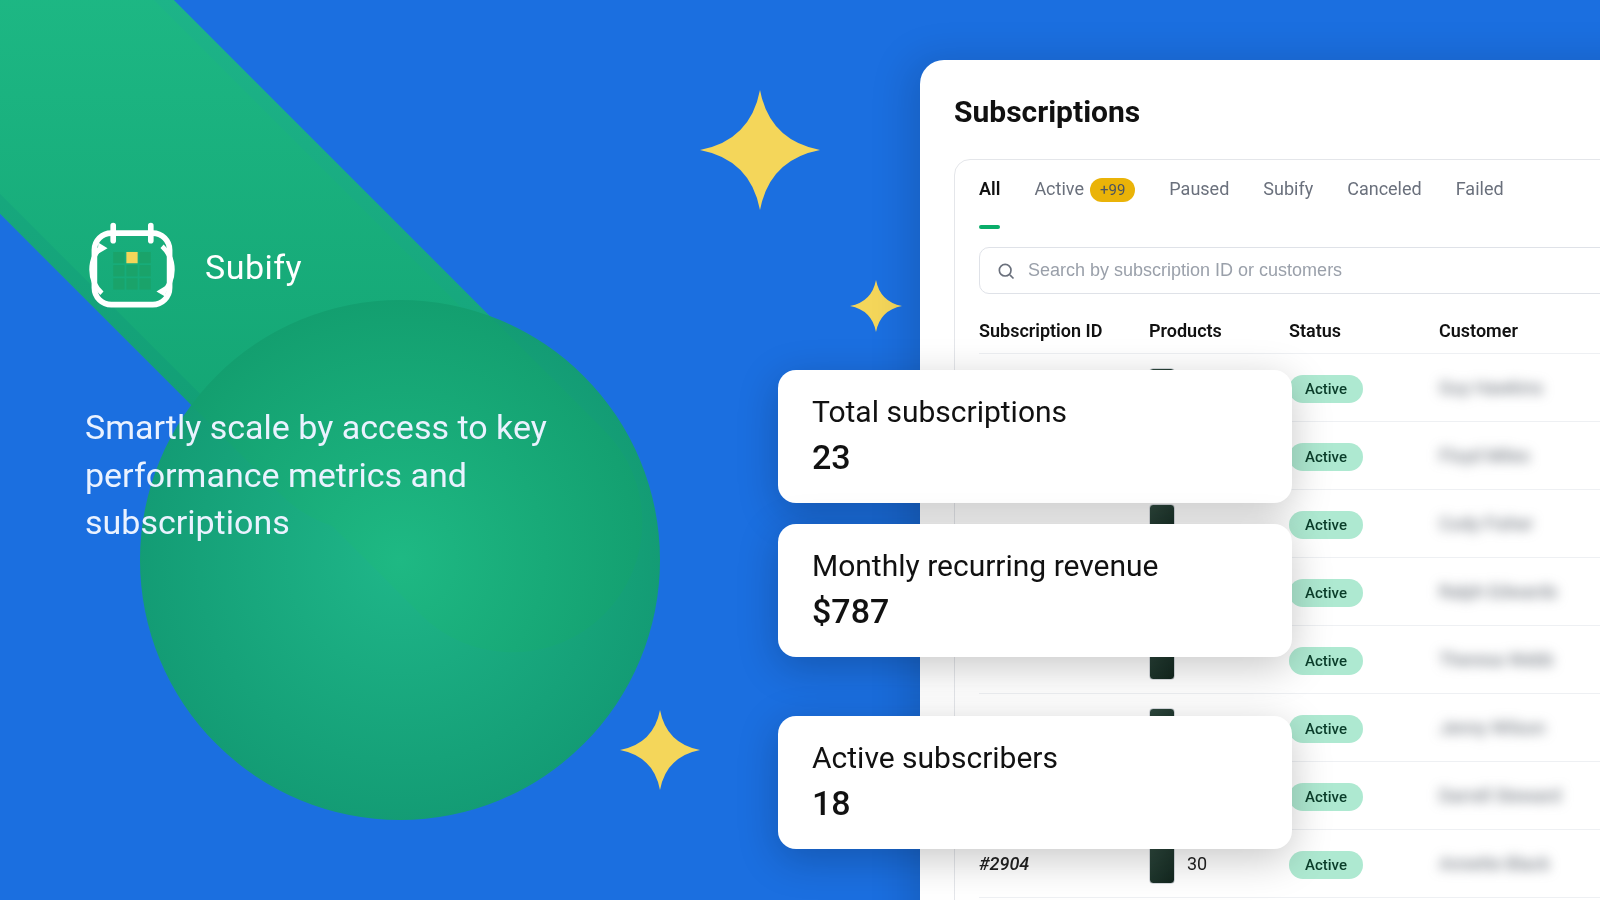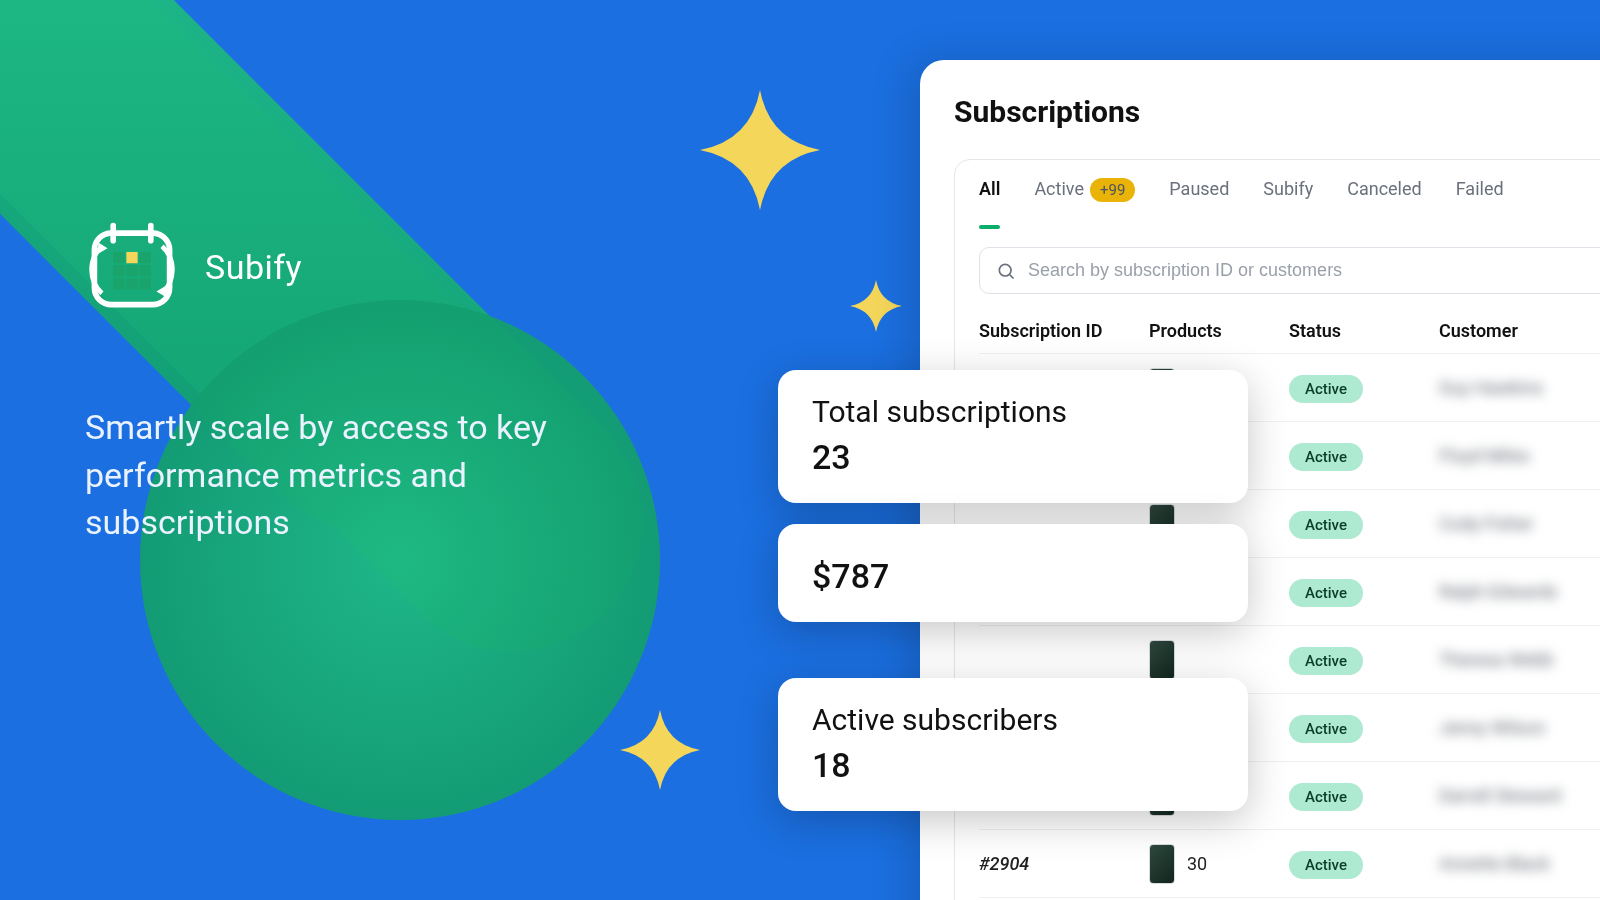--- a/index.html
+++ b/index.html
@@ -39,21 +39,21 @@
 
   .thead { display:grid; grid-template-columns: 170px 140px 150px 1fr; font-size:18px; font-weight:600; color:#111; padding: 12px 0; }
   .row { display:grid; grid-template-columns: 170px 140px 150px 1fr; align-items:center; border-top:1px solid #eef0f3; height: 68px; font-size:18px; color:#222; }
   .row .sid { font-weight:500;font-style:italic; }
   .row .prod { display:flex; align-items:center; gap:12px; }
   .thumb { width:26px; height:40px; border:1px solid #d7dadf; border-radius:4px; background:linear-gradient(135deg,#2f4a3f,#11251d); }
   .status-pill { background:#aee9d1; color:#0a3d2a; font-size:15px; font-weight:500; border-radius:999px; padding:5px 16px; width:max-content; }
   .blur { filter: blur(6px); color:#5f6670; }
 
   
-  .metric { position:absolute; background:#fff; border-radius:18px; box-shadow: 0 10px 40px rgba(0,0,0,.22); padding: 24px 34px 26px 34px; width: 470px; }
+  .metric { position:absolute; background:#fff; border-radius:18px; box-shadow: 0 10px 40px rgba(0,0,0,.22); padding: 24px 34px 26px 34px; width: 514px; }
   .metric .label { font-size: 30px; color:#111; font-weight:400; }
   .metric .value { font-size: 34px; color:#111; font-weight:500; margin-top: 8px; }
 </style>
 </head>
 <body>
 
 <div class="canvas">
 
   <div class="comet-wrap">
     <div class="comet c2"></div>
@@ -203,20 +203,21 @@
           </div>
         </div>
     </div>
   </div>
 
   <div class="metric" style="left:778px; top:370px;">
     <div class="label">Total subscriptions</div>
     <div class="value">23</div>
   </div>
   <div class="metric" style="left:778px; top:524px;">
+    <div class="label">Monthly recurring revenue</div>
     <div class="value">$787</div>
   </div>
-  <div class="metric" style="left:778px; top:678px;">
+  <div class="metric" style="left:778px; top:716px;">
     <div class="label">Active subscribers</div>
     <div class="value">18</div>
   </div>
 
 </div>
 
 </body></html>

